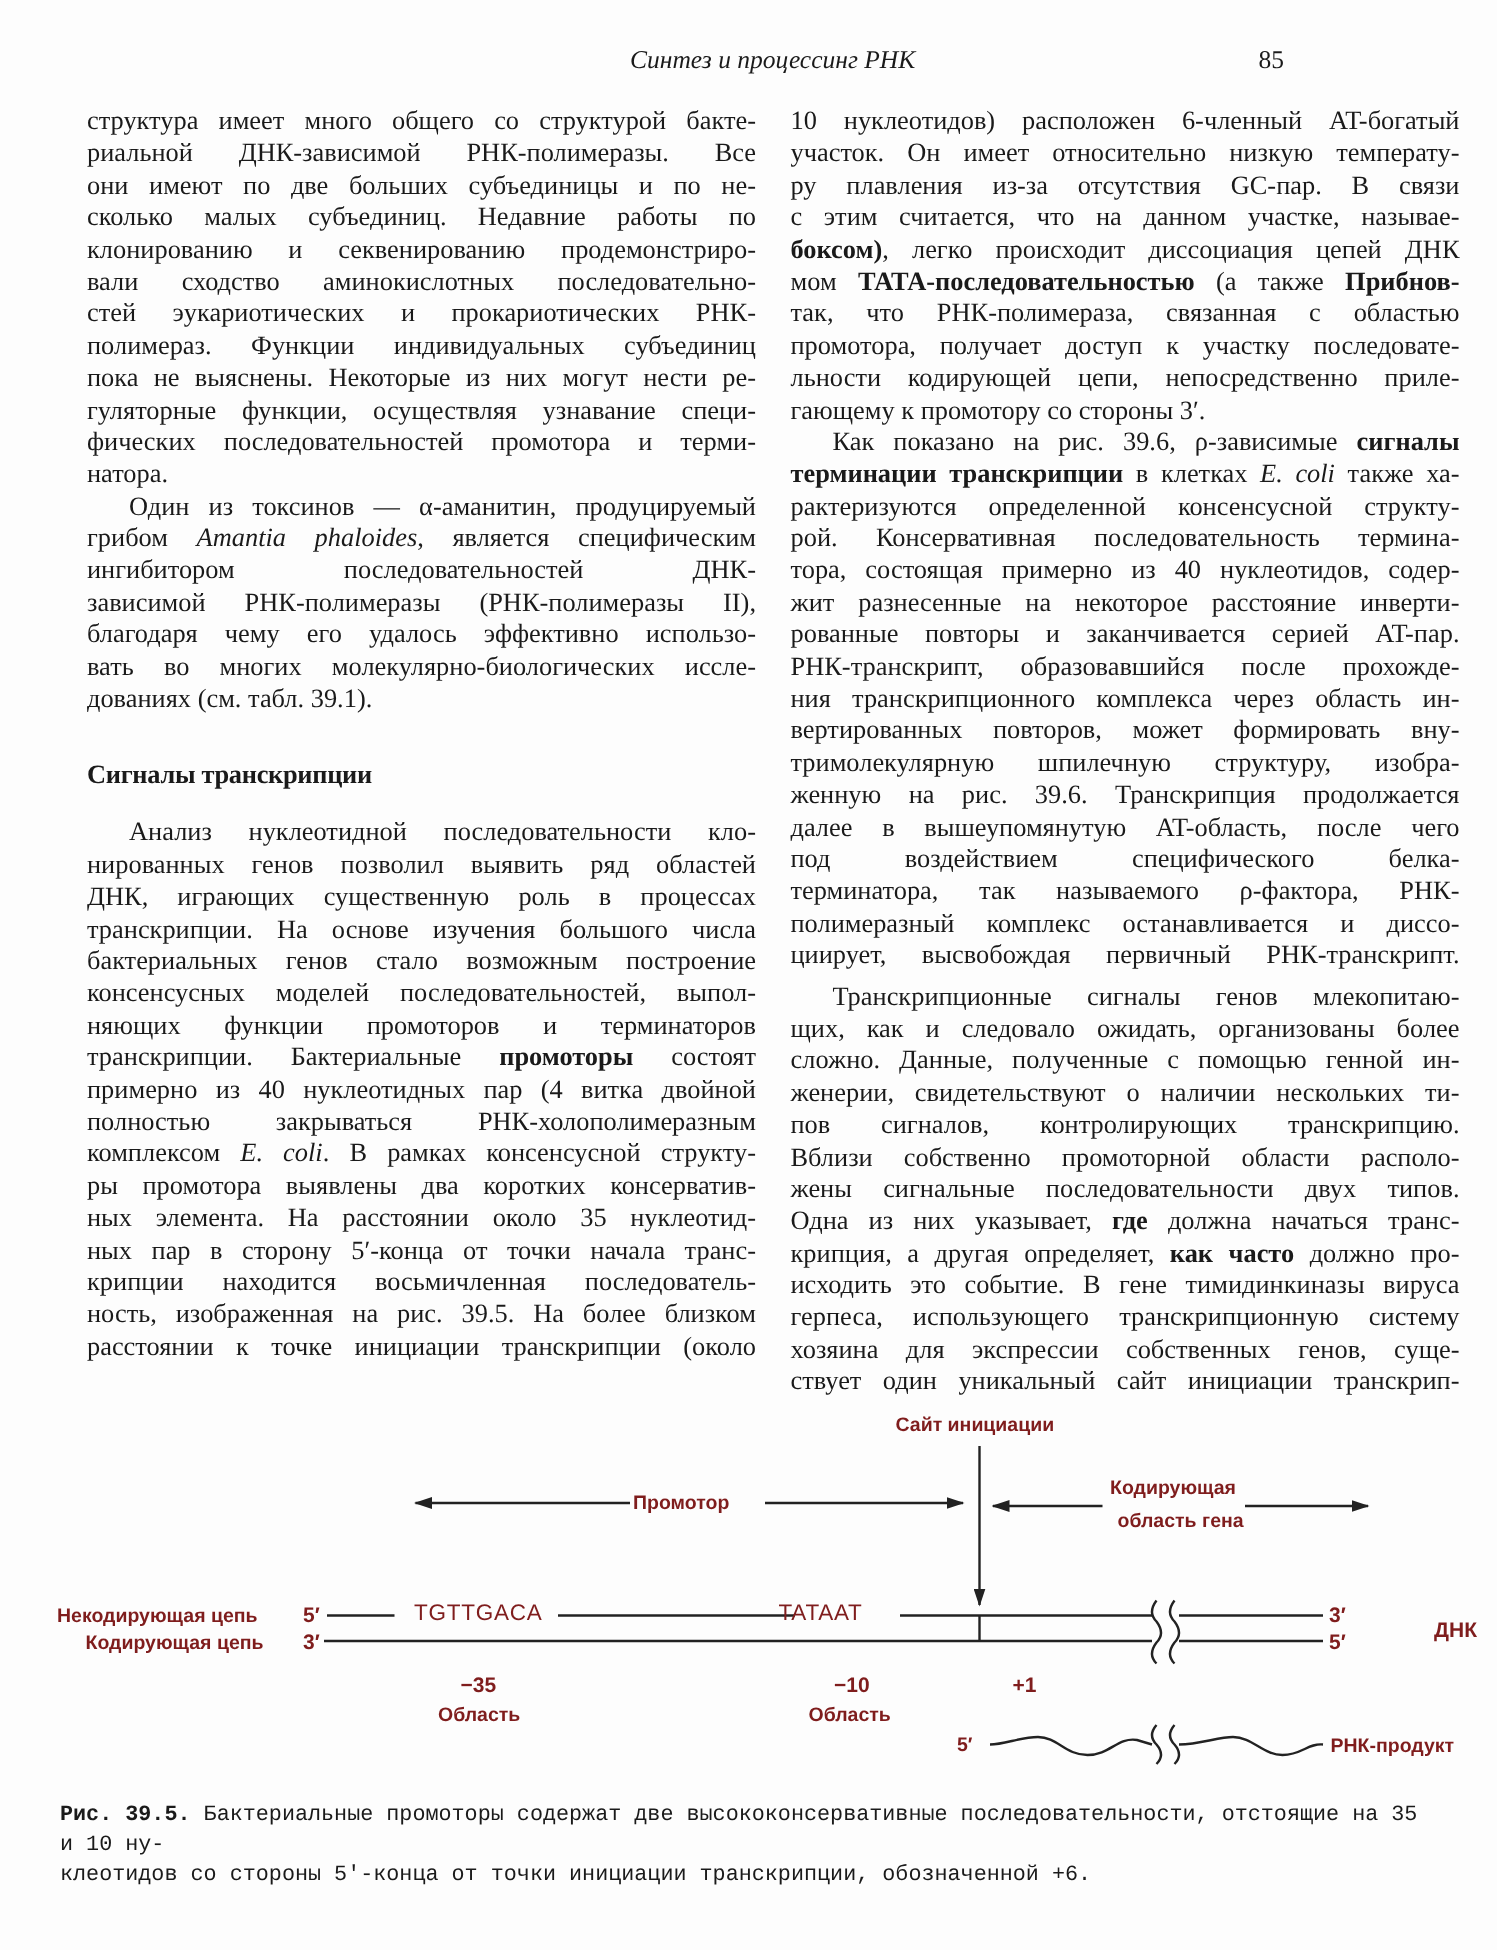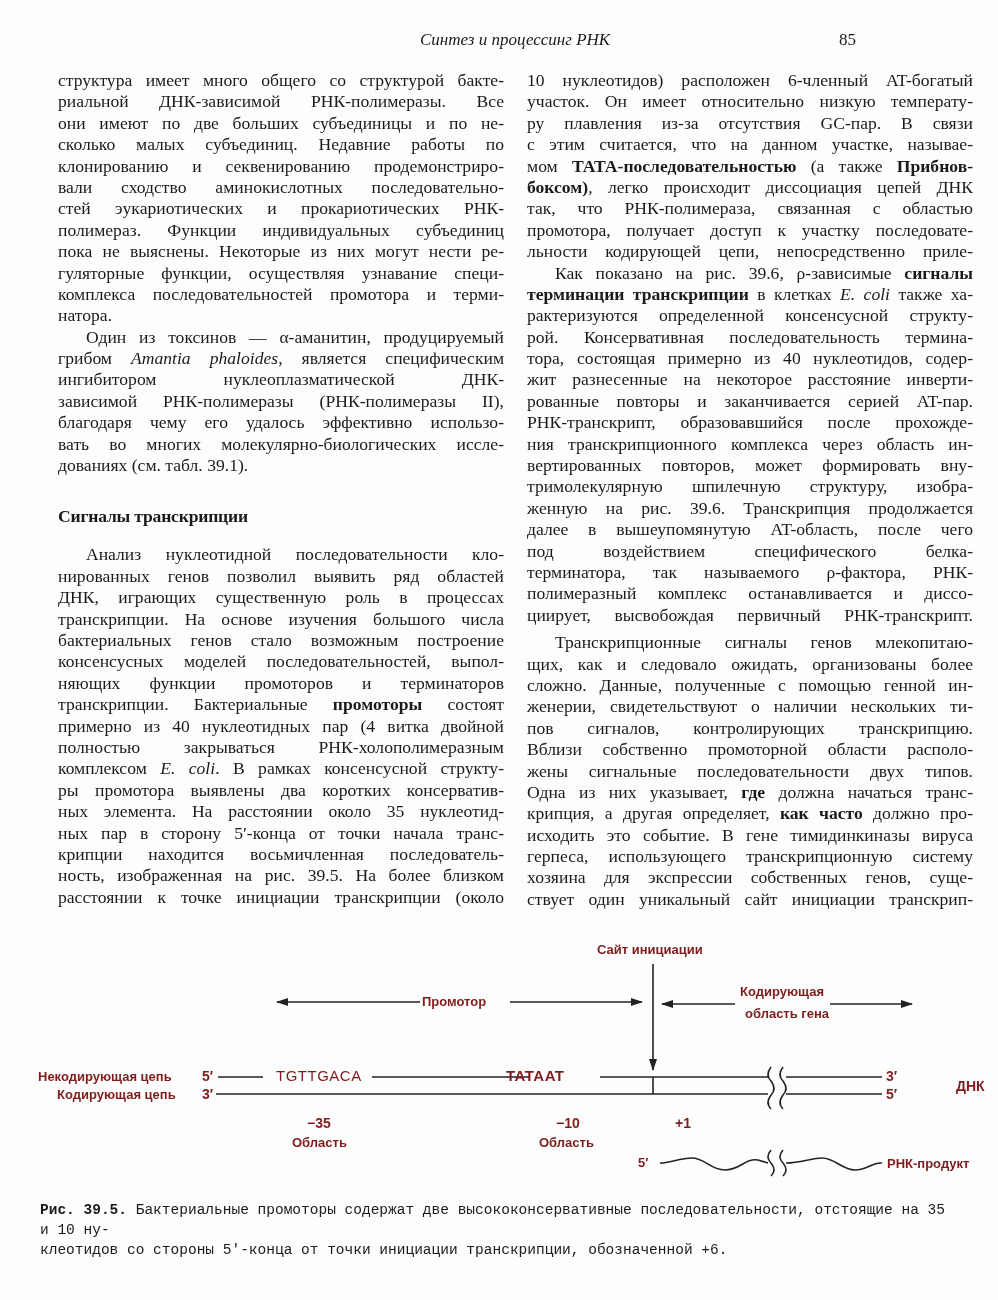--- a/index.html
+++ b/index.html
@@ -40,27 +40,27 @@
     <span class="line">структура имеет много общего со структурой бакте-</span>
     <span class="line">риальной ДНК-зависимой РНК-полимеразы. Все</span>
     <span class="line">они имеют по две больших субъединицы и по не-</span>
     <span class="line">сколько малых субъединиц. Недавние работы по</span>
     <span class="line">клонированию и секвенированию продемонстриро-</span>
     <span class="line">вали сходство аминокислотных последовательно-</span>
     <span class="line">стей эукариотических и прокариотических РНК-</span>
     <span class="line">полимераз. Функции индивидуальных субъединиц</span>
     <span class="line">пока не выяснены. Некоторые из них могут нести ре-</span>
     <span class="line">гуляторные функции, осуществляя узнавание специ-</span>
-    <span class="line">комплекса последовательностей промотора и терми-</span>
+    <span class="line">фических последовательностей промотора и терми-</span>
     <span class="line last">натора.</span>
   </div>
   <div>
     <span class="line indent">Один из токсинов — α-аманитин, продуцируемый</span>
     <span class="line"><span>грибом </span><i>Amantia phaloides</i><span>, является специфическим</span></span>
-    <span class="line">ингибитором нуклеоплазматической ДНК-</span>
+    <span class="line">ингибитором последовательностей ДНК-</span>
     <span class="line">зависимой РНК-полимеразы (РНК-полимеразы II),</span>
     <span class="line">благодаря чему его удалось эффективно использо-</span>
     <span class="line">вать во многих молекулярно-биологических иссле-</span>
     <span class="line last">дованиях (см. табл. 39.1).</span>
   </div>
   <div class="gap-lg"></div>
   <span class="heading">Сигналы транскрипции</span>
   <div style="height:14px"></div>
   <div>
     <span class="line indent">Анализ нуклеотидной последовательности кло-</span>
@@ -82,25 +82,26 @@
     <span class="line">расстоянии к точке инициации транскрипции (около</span>
   </div>
 </div>
 
 <div class="col col-right">
   <div>
     <span class="line">10 нуклеотидов) расположен 6-членный AT-богатый</span>
     <span class="line">участок. Он имеет относительно низкую температу-</span>
     <span class="line">ру плавления из-за отсутствия GC-пар. В связи</span>
     <span class="line">с этим считается, что на данном участке, называе-</span>
+    <span class="line"><b>боксом)</b><span>, легко происходит диссоциация цепей ДНК</span></span>
     <span class="line"><span>мом </span><b>ТАТА-последовательностью</b><span> (а также </span><b>Прибнов-</b></span>
-    <span class="line"><b>боксом)</b><span>, легко происходит диссоциация цепей ДНК</span></span>
     <span class="line">так, что РНК-полимераза, связанная с областью</span>
     <span class="line">промотора, получает доступ к участку последовате-</span>
     <span class="line">льности кодирующей цепи, непосредственно приле-</span>
+    <span class="line last">гающему к промотору со стороны 3′.</span>
   </div>
   <div>
     <span class="line indent"><span>Как показано на рис. 39.6, ρ-зависимые </span><b>сигналы</b></span>
     <span class="line"><b>терминации транскрипции</b><span> в клетках </span><i>E. coli</i><span> также ха-</span></span>
     <span class="line">рактеризуются определенной консенсусной структу-</span>
     <span class="line">рой. Консервативная последовательность термина-</span>
     <span class="line">тора, состоящая примерно из 40 нуклеотидов, содер-</span>
     <span class="line">жит разнесенные на некоторое расстояние инверти-</span>
     <span class="line">рованные повторы и заканчивается серией AT-пар.</span>
     <span class="line">РНК-транскрипт, образовавшийся после прохожде-</span>
@@ -173,21 +174,21 @@
   <span class="flabel" style="left:422px; top:64px;">Промотор</span>
   <span class="flabel" style="left:740px; top:54px;">Кодирующая</span>
   <span class="flabel" style="left:745px; top:76px;">область гена</span>
 
   <span class="flabel" style="left:38px; top:139px;">Некодирующая цепь</span>
   <span class="flabel" style="left:57px; top:157px;">Кодирующая цепь</span>
   <span class="flabel" style="left:202px; top:138px; font-size:14px;">5′</span>
   <span class="flabel" style="left:202px; top:156px; font-size:14px;">3′</span>
 
   <span class="flabel seq" style="left:276px; top:137px;">TGTTGACA</span>
-  <span class="flabel seq" style="left:506px; top:137px;font-weight:bold;">TATAAT</span>
+  <span class="flabel seq" style="left:519px; top:137px;">TATAAT</span>
 
   <span class="flabel" style="left:886px; top:138px; font-size:14px;">3′</span>
   <span class="flabel" style="left:886px; top:156px; font-size:14px;">5′</span>
   <span class="flabel" style="left:956px; top:148px; font-size:14px;text-align:right;">ДНК</span>
 
   <span class="flabel" style="left:307px; top:185px; font-size:14px;">−35</span>
   <span class="flabel" style="left:292px; top:205px;">Область</span>
   <span class="flabel" style="left:556px; top:185px; font-size:14px;">−10</span>
   <span class="flabel" style="left:539px; top:205px;">Область</span>
   <span class="flabel" style="left:675px; top:185px; font-size:14px;">+1</span>

